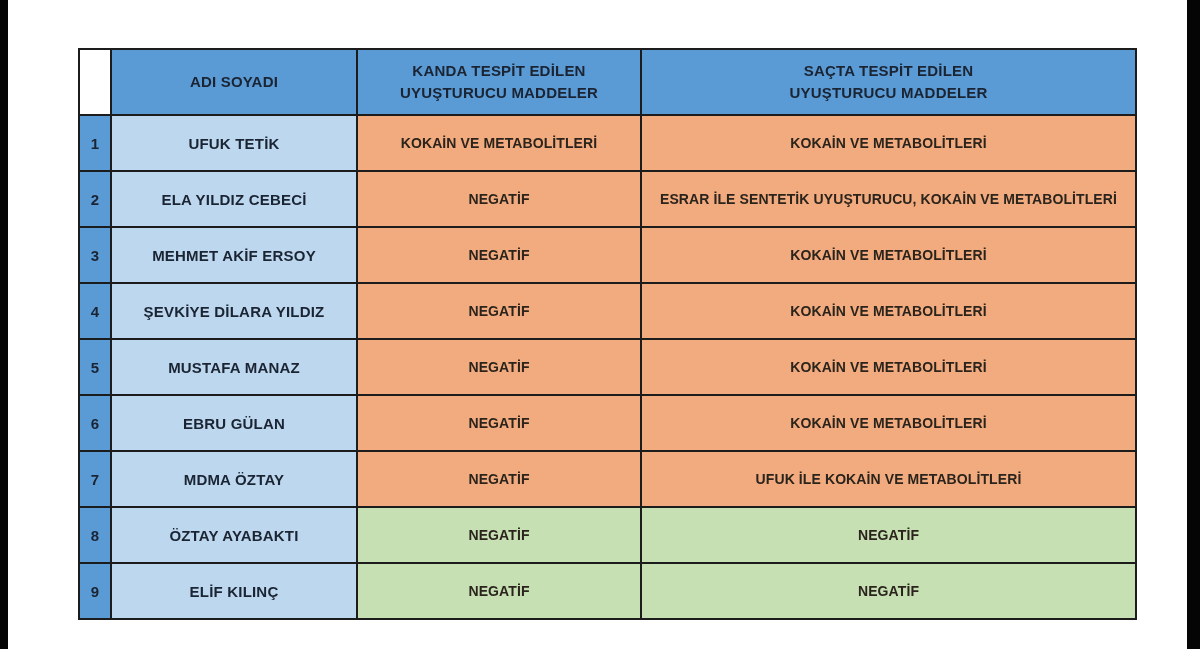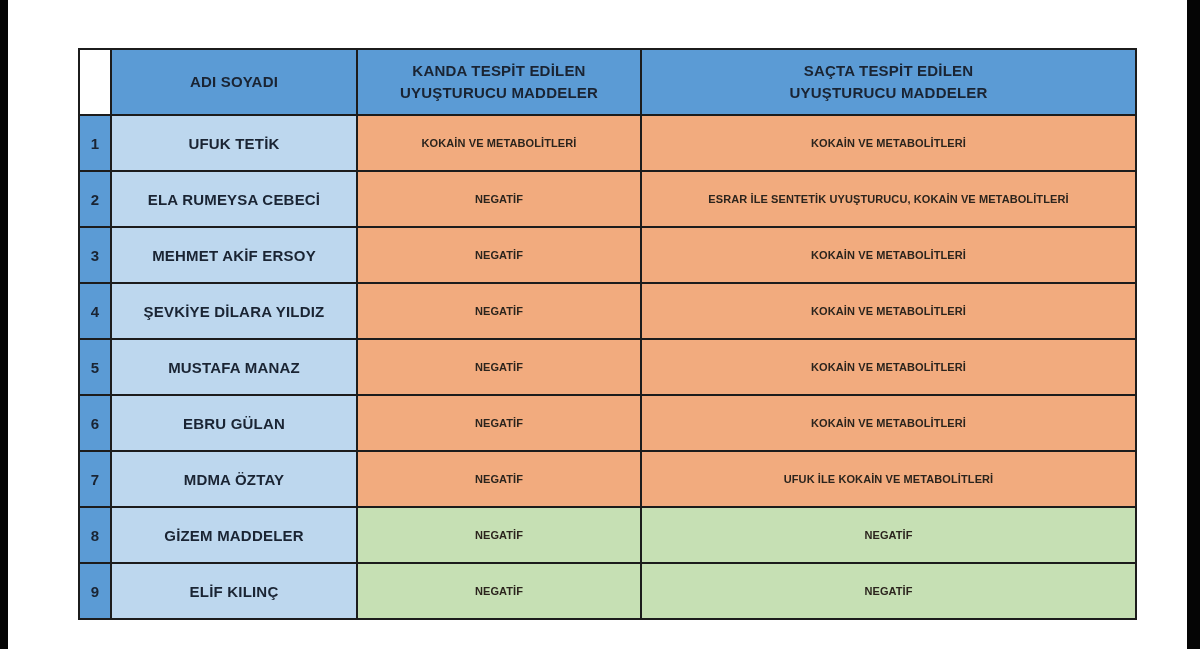--- a/index.html
+++ b/index.html
@@ -66,21 +66,21 @@
     font-size: 15px;
   }
   td.name-cell {
     background: var(--name-blue);
     color: var(--header-text);
     font-size: 15px;
     letter-spacing: 0.2px;
   }
   td.result-cell {
     color: var(--value-text);
-    font-size: 11px;
+    font-size: 14px;
     letter-spacing: 0.1px;
   }
   td.tone-orange { background: var(--orange); }
   td.tone-green  { background: var(--green); }
 </style>
 </head>
 <body>
 
 <div class="edge-bar edge-left"></div>
 <div class="edge-bar edge-right"></div>
@@ -105,21 +105,21 @@
     </thead>
     <tbody>
         <tr>
     <td class="num-cell">1</td>
     <td class="name-cell">UFUK TETİK</td>
     <td class="result-cell tone-orange">KOKAİN VE METABOLİTLERİ</td>
     <td class="result-cell tone-orange">KOKAİN VE METABOLİTLERİ</td>
   </tr>
         <tr>
     <td class="num-cell">2</td>
-    <td class="name-cell">ELA RUMEYSA CEBECİ</td>
+    <td class="name-cell">ELA YILDIZ CEBECİ</td>
     <td class="result-cell tone-orange">NEGATİF</td>
     <td class="result-cell tone-orange">ESRAR İLE SENTETİK UYUŞTURUCU, KOKAİN VE METABOLİTLERİ</td>
   </tr>
         <tr>
     <td class="num-cell">3</td>
     <td class="name-cell">MEHMET AKİF ERSOY</td>
     <td class="result-cell tone-orange">NEGATİF</td>
     <td class="result-cell tone-orange">KOKAİN VE METABOLİTLERİ</td>
   </tr>
         <tr>
@@ -141,21 +141,21 @@
     <td class="result-cell tone-orange">KOKAİN VE METABOLİTLERİ</td>
   </tr>
         <tr>
     <td class="num-cell">7</td>
     <td class="name-cell">MDMA ÖZTAY</td>
     <td class="result-cell tone-orange">NEGATİF</td>
     <td class="result-cell tone-orange">UFUK İLE KOKAİN VE METABOLİTLERİ</td>
   </tr>
         <tr>
     <td class="num-cell">8</td>
-    <td class="name-cell">GİZEM MADDELER</td>
+    <td class="name-cell">ÖZTAY AYABAKTI</td>
     <td class="result-cell tone-green">NEGATİF</td>
     <td class="result-cell tone-green">NEGATİF</td>
   </tr>
         <tr>
     <td class="num-cell">9</td>
     <td class="name-cell">ELİF KILINÇ</td>
     <td class="result-cell tone-green">NEGATİF</td>
     <td class="result-cell tone-green">NEGATİF</td>
   </tr>
       </tbody>

